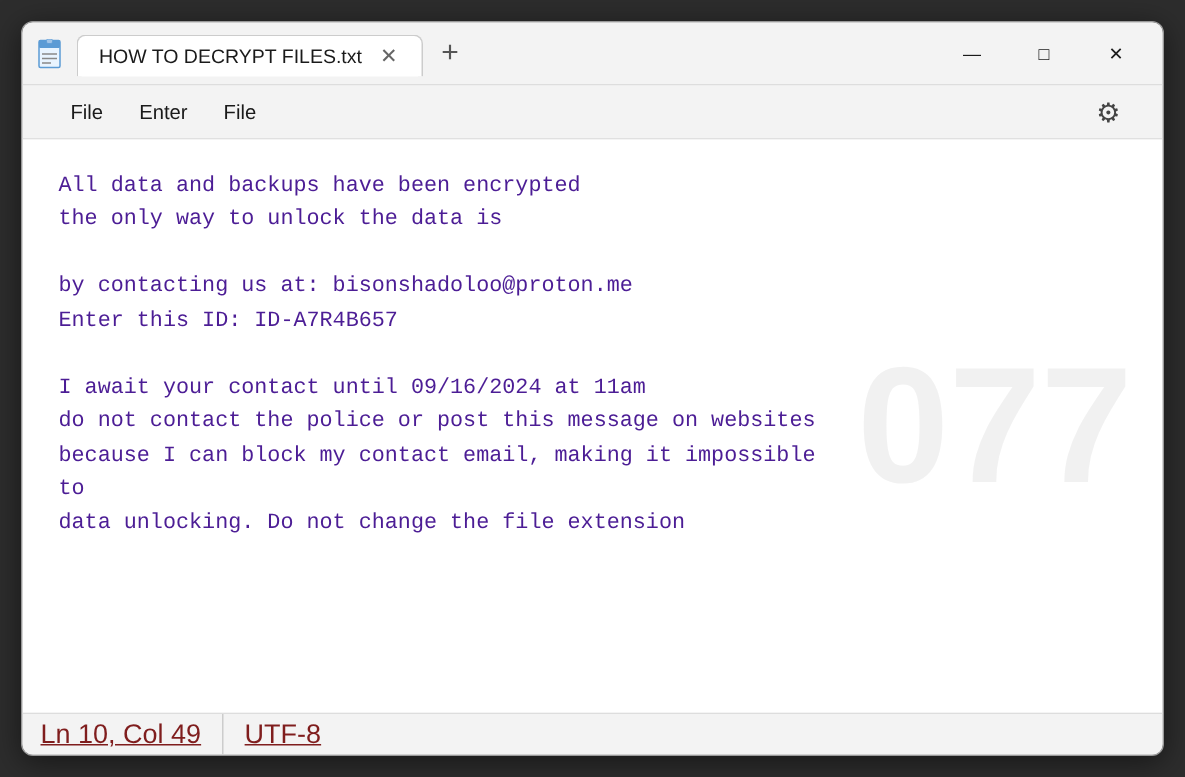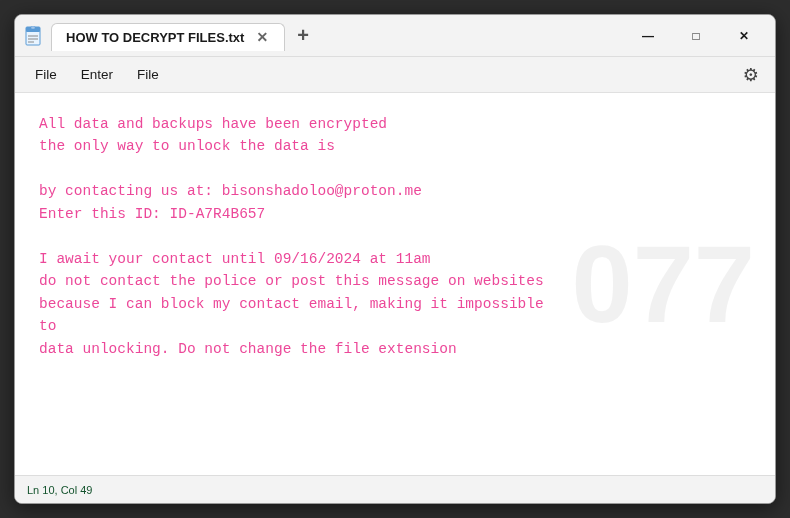--- a/index.html
+++ b/index.html
@@ -32,21 +32,20 @@
 
     
     .title-bar {
       height: 42px;
       background: #f3f3f3;
       display: flex;
       align-items: center;
       padding: 0 8px;
       border-bottom: 1px solid #ddd;
       flex-shrink: 0;
-      font-weight: bold;
     }
 
     .title-bar-left {
       display: flex;
       align-items: center;
       gap: 0;
     }
 
     .app-icon {
       width: 20px;
@@ -110,21 +109,21 @@
       cursor: pointer;
       border-radius: 4px;
     }
 
     
     .menu-bar {
       height: 36px;
       background: #f3f3f3;
       display: flex;
       align-items: center;
-      padding: 0 8px;
+      padding: 0 20px;
       border-bottom: 1px solid #e0e0e0;
       flex-shrink: 0;
     }
 
     .menu-item {
       padding: 4px 12px;
       font-size: 13.5px;
       color: #1a1a1a;
       cursor: pointer;
       border-radius: 4px;
@@ -157,47 +156,48 @@
       color: rgba(180, 180, 180, 0.18);
       font-family: Arial, sans-serif;
       pointer-events: none;
       user-select: none;
       line-height: 1;
     }
 
     .text-content {
       font-family: 'Courier New', Courier, monospace;
       font-size: 14.5px;
-      color: #ec4899;
+      color: #4c1d95;
       line-height: 1.55;
       white-space: pre;
       position: relative;
       z-index: 1;
     }
 
     
     .status-bar {
       height: 28px;
       background: #f3f3f3;
       border-top: 1px solid #ddd;
       display: flex;
       align-items: center;
       padding: 0 12px;
       flex-shrink: 0;
       gap: 0;
     }
 
     .status-item {
-      font-size: 11px;
-      color: #14532d;
+      font-size: 18px;
+      color: #7f1d1d;
       padding: 0 14px;
       border-right: 1px solid #ccc;
       height: 100%;
       display: flex;
       align-items: center;
+      text-decoration: underline;
     }
 
     .status-item:first-child {
       padding-left: 0;
     }
 
     .status-item:last-child {
       border-right: none;
     }
 
@@ -254,15 +254,16 @@
 
 I await your contact until 09/16/2024 at 11am
 do not contact the police or post this message on websites
 because I can block my contact email, making it impossible
 to
 data unlocking. Do not change the file extension</div>
   </div>
 
   <div class="status-bar">
     <div class="status-item">Ln 10, Col 49</div>
+    <div class="status-item">UTF-8</div>
   </div>
 
 </div>
 
 </body></html>

